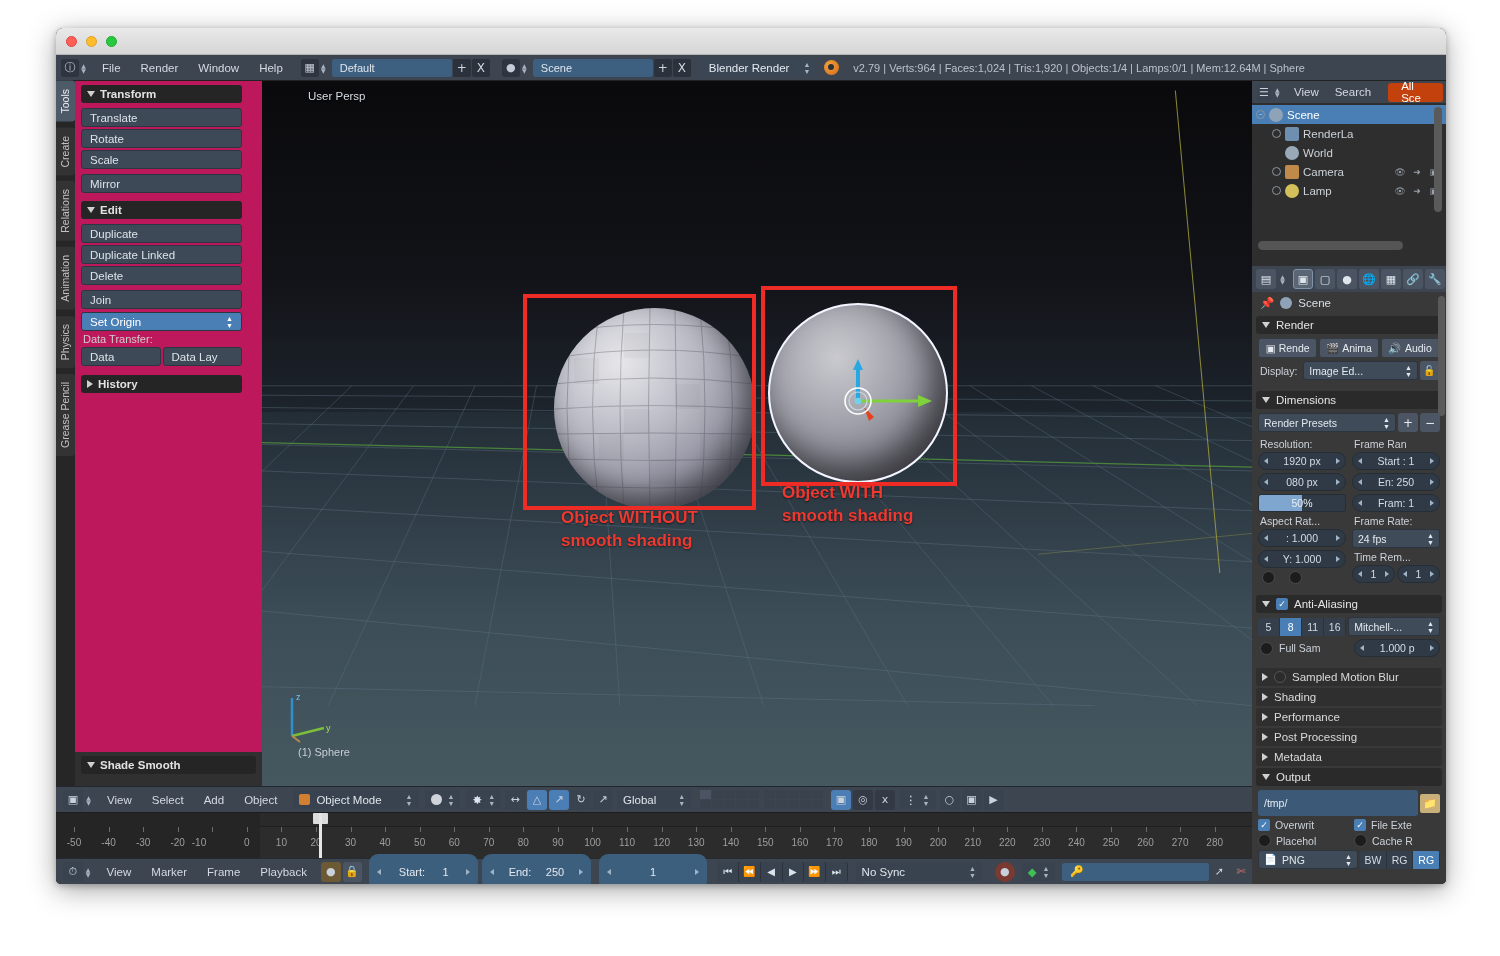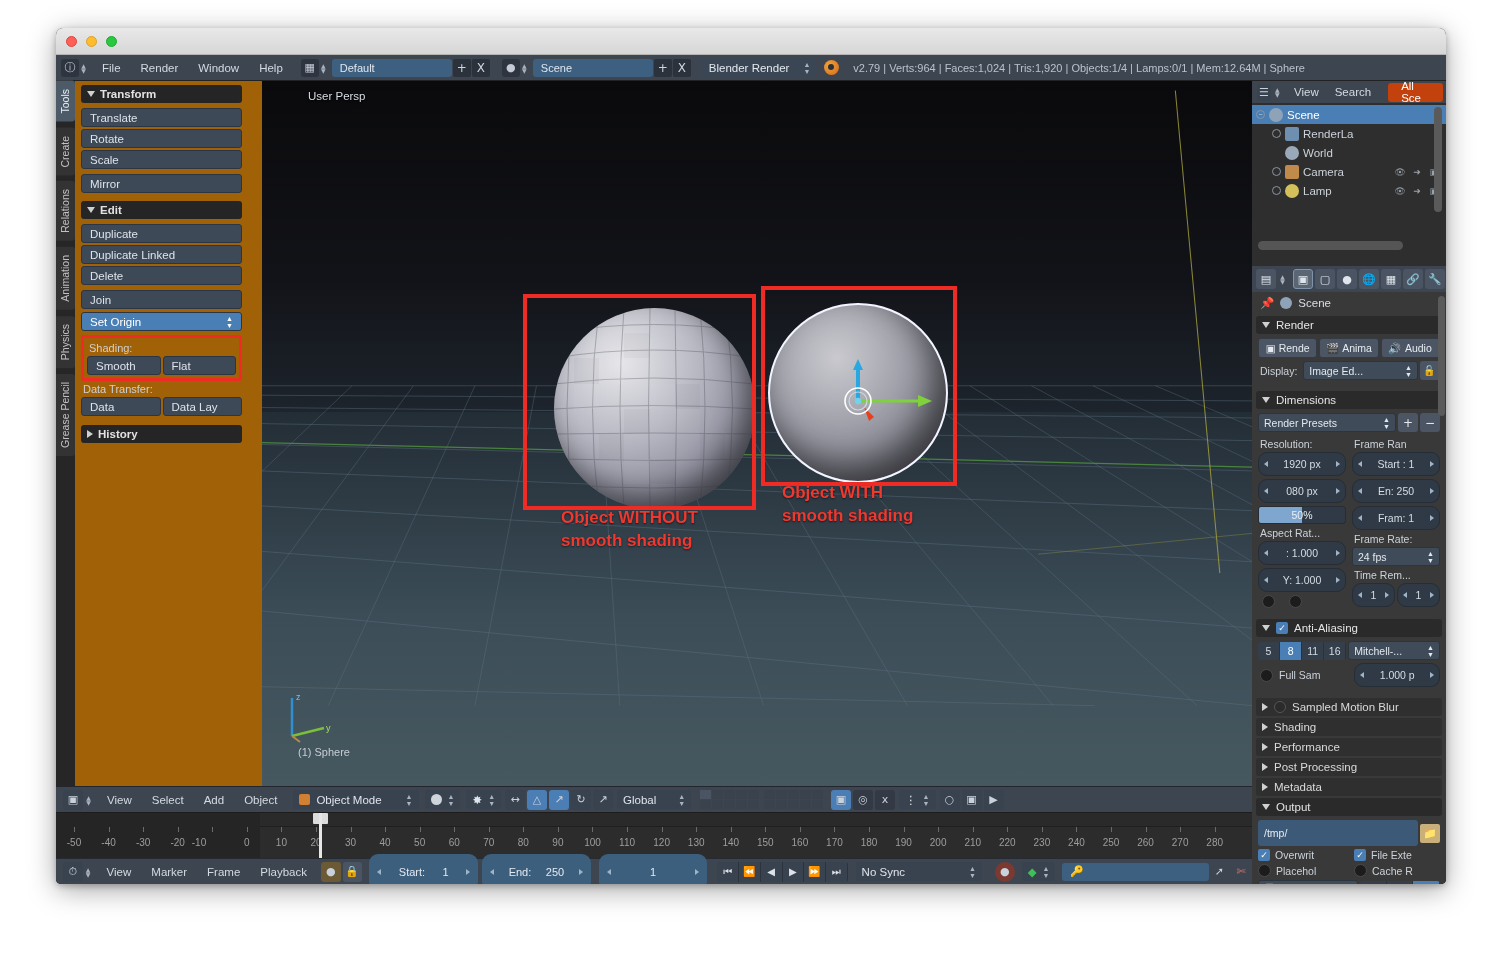--- a/index.html
+++ b/index.html
@@ -215,21 +215,21 @@
     writing-mode:vertical-rl; text-orientation:mixed;
     transform:rotate(180deg);
     font-size:10.5px; color:#c2c2c2; padding:8px 3px;
     background:#333333; margin-bottom:6px; border-radius:3px 0 0 3px;
     text-align:center; font-family:"Liberation Sans", sans-serif;
     width:19px;
   }
   .vtab.active{ background:#4d5a68; color:#e8eef5; }
   #toolcontent{
     position:absolute; left:19px; top:0; right:0; bottom:0;
-    background:#a16207; padding:4px 20px 0 6px; overflow:hidden;
+    background:#be185d; padding:4px 20px 0 6px; overflow:hidden;
   }
   .panel-hdr{
     display:flex; align-items:center; gap:5px;
     background:#252525; border-radius:3px; padding:3px 6px; margin-bottom:5px;
     font-size:11.5px; color:#e2e2e2; font-weight:bold;
     font-family:"Liberation Sans", sans-serif;
   }
   .tri-down{ width:0;height:0;border-left:4px solid transparent;border-right:4px solid transparent;border-top:6px solid #d0d0d0;}
   .tri-right{ width:0;height:0;border-top:4px solid transparent;border-bottom:4px solid transparent;border-left:6px solid #d0d0d0;}
   .tool-btn{
@@ -304,21 +304,21 @@
   .p-body{ padding:2px 6px 6px 6px; }
   .p-btn{
     background:#4b5563; border:1px solid #333b45; border-radius:3px;
     height:20px; display:flex; align-items:center; justify-content:center; gap:3px;
     font-size:10.5px; color:#e6ebf1; flex:1;
     font-family:"Liberation Sans", sans-serif;
   }
   .p-row{ display:flex; gap:2px; margin-bottom:3px; align-items:center; }
   .p-num{
     background:#2f3a46; border:1px solid #252d36; border-radius:9px;
-    height:24px; display:flex; align-items:center; justify-content:center;
+    height:18px; display:flex; align-items:center; justify-content:center;
     font-size:10.5px; color:#d5dce4; flex:1; position:relative;
     font-family:"Liberation Sans", sans-serif;
   }
   .p-num .tri-l{ position:absolute; left:5px; }
   .p-num .tri-r{ position:absolute; right:5px; }
   .p-slider{
     background:#2f3a46; border:1px solid #252d36; border-radius:3px;
     height:18px; flex:1; position:relative; overflow:hidden;
     display:flex; align-items:center; justify-content:center;
     font-size:10.5px; color:#eaeff4;
@@ -452,41 +452,40 @@
         <div>
           <div class="tool-btn">Duplicate</div>
           <div class="tool-btn">Duplicate Linked</div>
           <div class="tool-btn">Delete</div>
           <div class="tool-btn" style="margin-top:5px;">Join</div>
           <div class="tool-btn sel" style="margin-top:3px;">
             <span>Set Origin</span>
             <span style="font-size:7px;line-height:7px;">▲<br>▼</span>
           </div>
 
-          <div id="shading-box">
-            <div class="lbl">Shading:</div>
-            <div class="split2">
-              <div class="tool-btn" style="margin-bottom:0;justify-content:flex-start;">Smooth</div>
-              <div class="tool-btn" style="margin-bottom:0;justify-content:flex-start;">Flat</div>
-            </div>
-          </div>
 
           <div class="lbl">Data Transfer:</div>
           <div class="split2">
             <div class="tool-btn" style="justify-content:flex-start;">Data</div>
             <div class="tool-btn" style="justify-content:flex-start;">Data Lay</div>
           </div>
         </div>
 
         <div class="panel-hdr" style="margin-top:7px;">
           <span class="tri-right"></span>
           <span>History</span>
         </div>
       </div>
 
+      <div style="position:absolute;left:19px;right:0;bottom:0;height:34px;background:#303030;padding:4px 6px;">
+        <div class="panel-hdr" style="margin:0;">
+          <span class="tri-down"></span>
+          <span>Shade Smooth</span>
+        </div>
+      </div>
     </div>
 
     <div id="viewport">
       <div id="vp-sky"></div>
       <div id="vp-floor"></div>
 
       <svg id="gridsvg" viewBox="0 0 1046 660" preserveAspectRatio="none">
 
         <g stroke="#5e7483" stroke-width="0.8" opacity="0.55">
           <line x1="0" y1="322" x2="1046" y2="322"></line>

